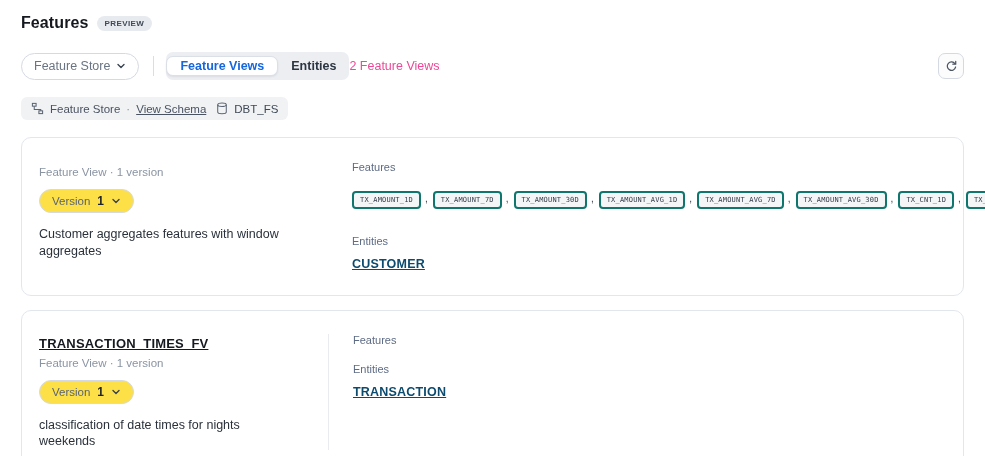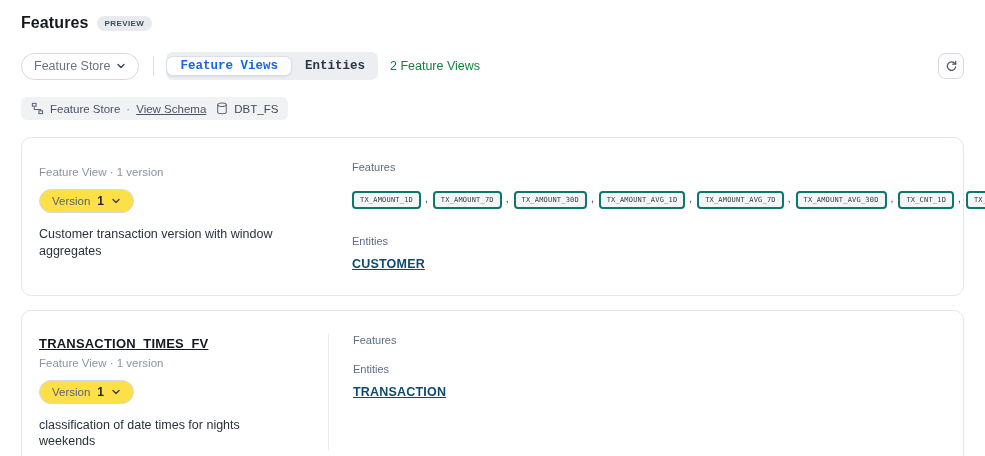--- a/index.html
+++ b/index.html
@@ -19,24 +19,24 @@
   .store-select { display:inline-flex; align-items:center; gap:6px; height:27px;
                   padding:0 12px; background:#fff; border:1px solid #d5dae2;
                   border-radius:14px; cursor:pointer; font-size:12.5px; }
   .store-select .muted { color:#6a7482; }
   .store-select b { color:#1d232b; font-weight:700; }
   .vdiv { width:1px; height:20px; background:#d9dee5; margin:0 12px 0 14px; }
   .segs { display:inline-flex; align-items:center; background:#eceef2; border-radius:7px;
           padding:0; height:28px; }
   .seg { border:none; background:transparent; height:20px; padding:0 13px;
          font-size:12.5px; font-weight:700; color:#2c3542; border-radius:7px;
-         cursor:pointer; font-family:Liberation Mono, monospace; }
+         cursor:pointer; font-family:Liberation Sans, sans-serif; }
   .seg.active { background:#ffffff; color:#1666e0; border:1px solid #dbe0e7;
                 box-shadow:0 1px 2px rgba(20,30,50,.08); }
-  .count { font-size:12.5px; color:#15803d; margin-left:12px; }
+  .count { font-size:12.5px; color:#ec4899; }
   .spacer { flex:1; }
   .refresh-btn { width:26px; height:26px; border:1px solid #d5dae2; border-radius:7px;
                  background:#fcfcfd; display:flex; align-items:center; justify-content:center;
                  cursor:pointer; color:#4a5260; }
 
   
   .crumb-row { margin-top:17px; }
   .crumb { display:inline-flex; align-items:center; gap:6px; background:#f0f2f4;
            border-radius:6px; padding:5px 10px; font-size:11.5px; color:#4a5362; }
   .crumb svg { flex:0 0 auto; color:#5a6472; }
@@ -130,21 +130,21 @@
   <div class="card">
     <div class="card-left">
       <div class="fv-meta">Feature View · 1 version</div>
       <button class="ver-pill">
         <span class="muted">Version</span>
         <b>1</b>
         <svg width="10" height="10" viewBox="0 0 10 10">
               <path d="M2 3.5 5 6.5 8 3.5" fill="none" stroke="#3a4350" stroke-width="1.4" stroke-linecap="round" stroke-linejoin="round"></path>
             </svg>
       </button>
-      <div class="fv-desc">Customer transaction version with window aggregates</div>
+      <div class="fv-desc">Customer aggregates features with window aggregates</div>
     </div>
     <div class="card-sep"></div>
     <div class="card-right">
       <div class="sec-label">Features</div>
       <div class="chips"><span class="chip-group"><span class="chip">TX_AMOUNT_1D</span><span class="comma">,</span></span><span class="chip-group"><span class="chip">TX_AMOUNT_7D</span><span class="comma">,</span></span><span class="chip-group"><span class="chip">TX_AMOUNT_30D</span><span class="comma">,</span></span><span class="chip-group"><span class="chip">TX_AMOUNT_AVG_1D</span><span class="comma">,</span></span><span class="chip-group"><span class="chip">TX_AMOUNT_AVG_7D</span><span class="comma">,</span></span><span class="chip-group"><span class="chip">TX_AMOUNT_AVG_30D</span><span class="comma">,</span></span><span class="chip-group"><span class="chip">TX_CNT_1D</span><span class="comma">,</span></span><span class="chip-group"><span class="chip">TX_CNT_7D</span></span></div>
       <div class="sec-label ent-label">Entities</div>
       <div class="entities"><a class="entity">CUSTOMER</a></div>
     </div>
   </div>
 

